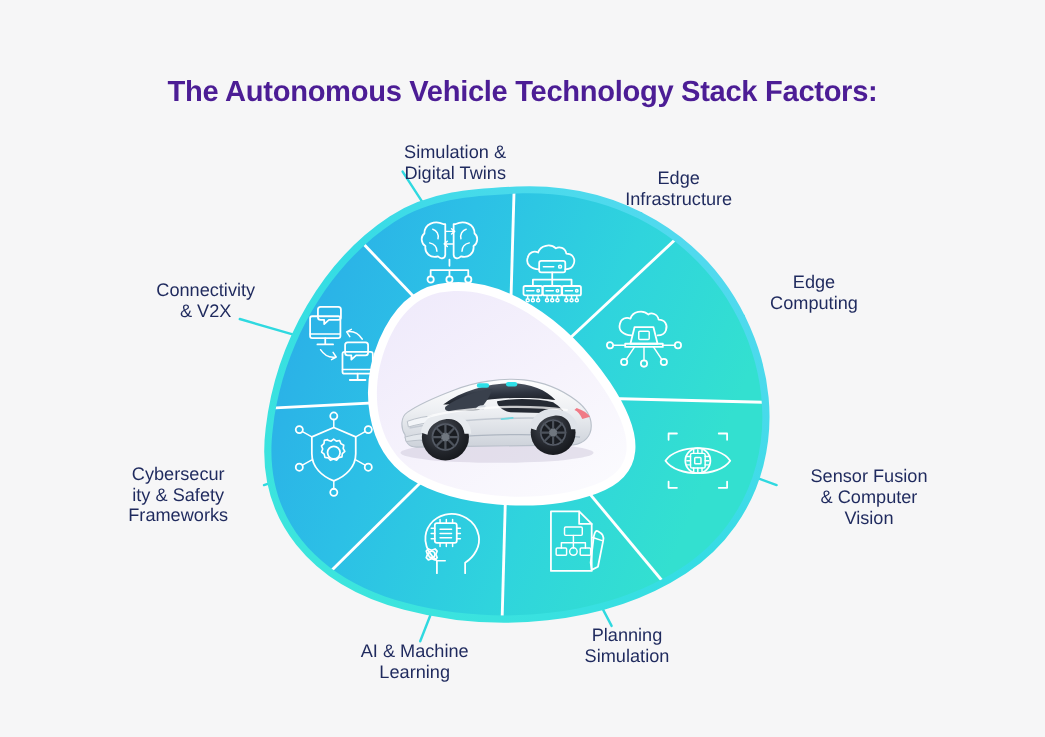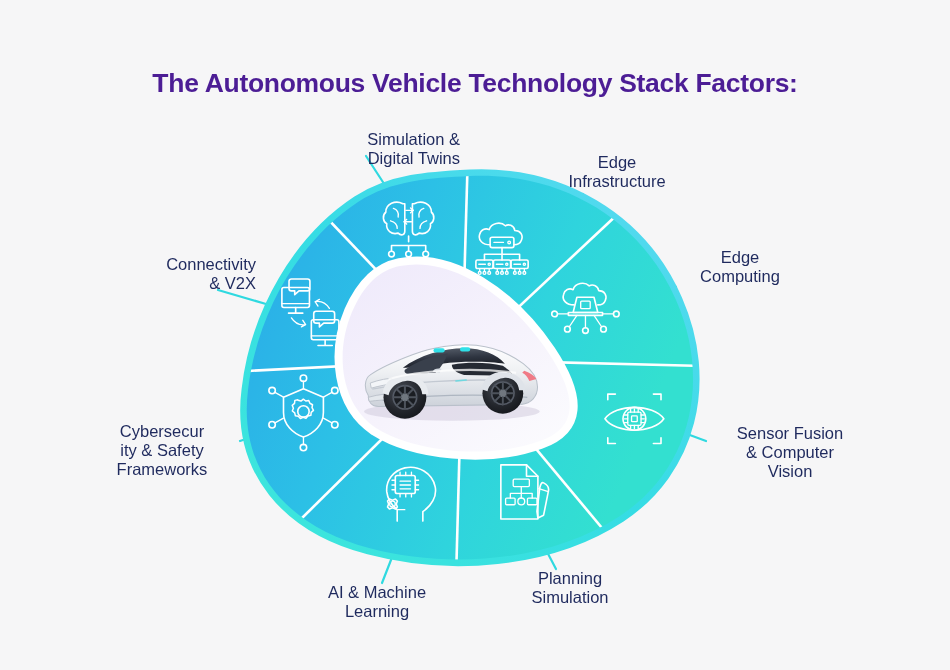--- a/index.html
+++ b/index.html
@@ -39,21 +39,21 @@
     text-align: center;
     white-space: pre-line;
   }
   .lbl-sim        { left: 288px; top: 130px; width: 172px; text-align: right; }
   .lbl-cloud      { left: 538px; top: 153px; width: 158px; }
   .lbl-edge       { left: 664px; top: 248px; width: 152px; }
   .lbl-sensor     { left: 706px; top: 424px; width: 168px; text-align: center; }
   .lbl-planning   { left: 480px; top: 569px; width: 180px; }
   .lbl-ai         { left: 290px; top: 583px; width: 174px; }
   .lbl-cyber      { left: 78px;  top: 422px; width: 168px; }
-  .lbl-conn       { left: 90px; top: 255px; width: 166px; text-align: right; }
+  .lbl-conn       { left: 104px; top: 255px; width: 166px; }
   svg { display: block; }
   .seg-line {
     stroke: #ffffff;
     stroke-width: 2.6;
     fill: none;
   }
   .connector {
     stroke: #2fd9e0;
     stroke-width: 2.2;
     fill: none;

